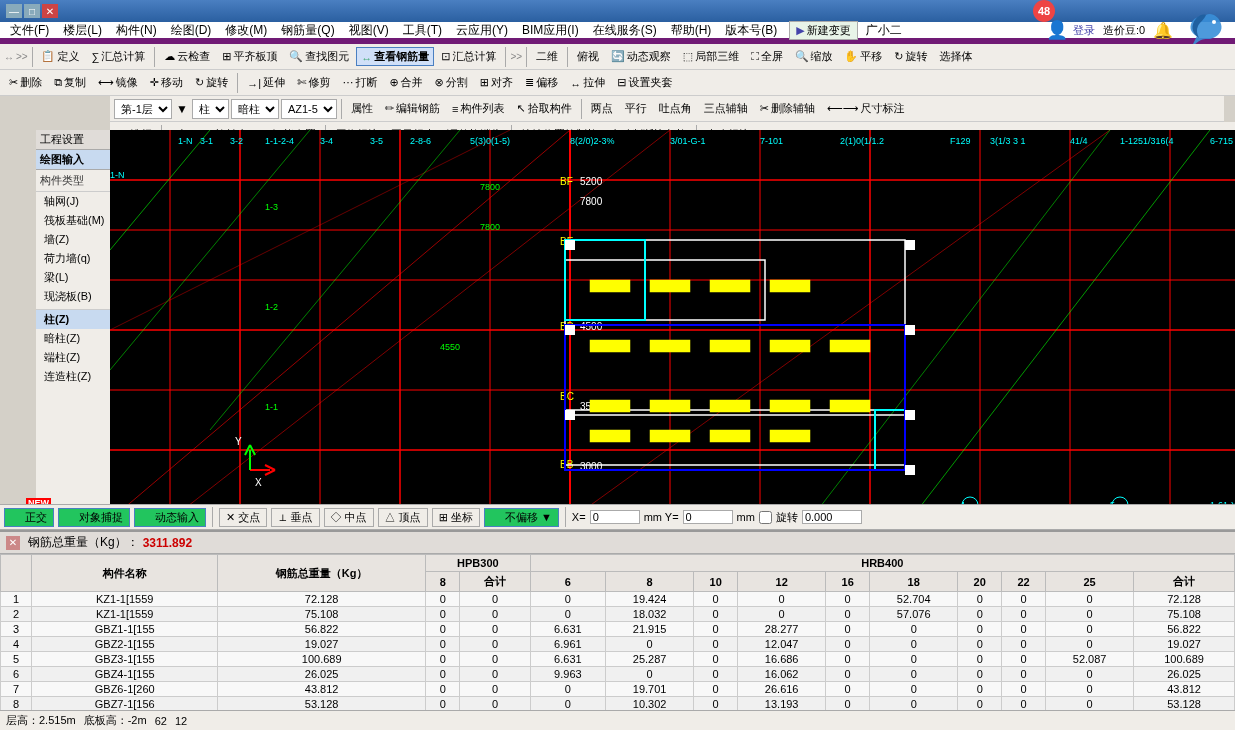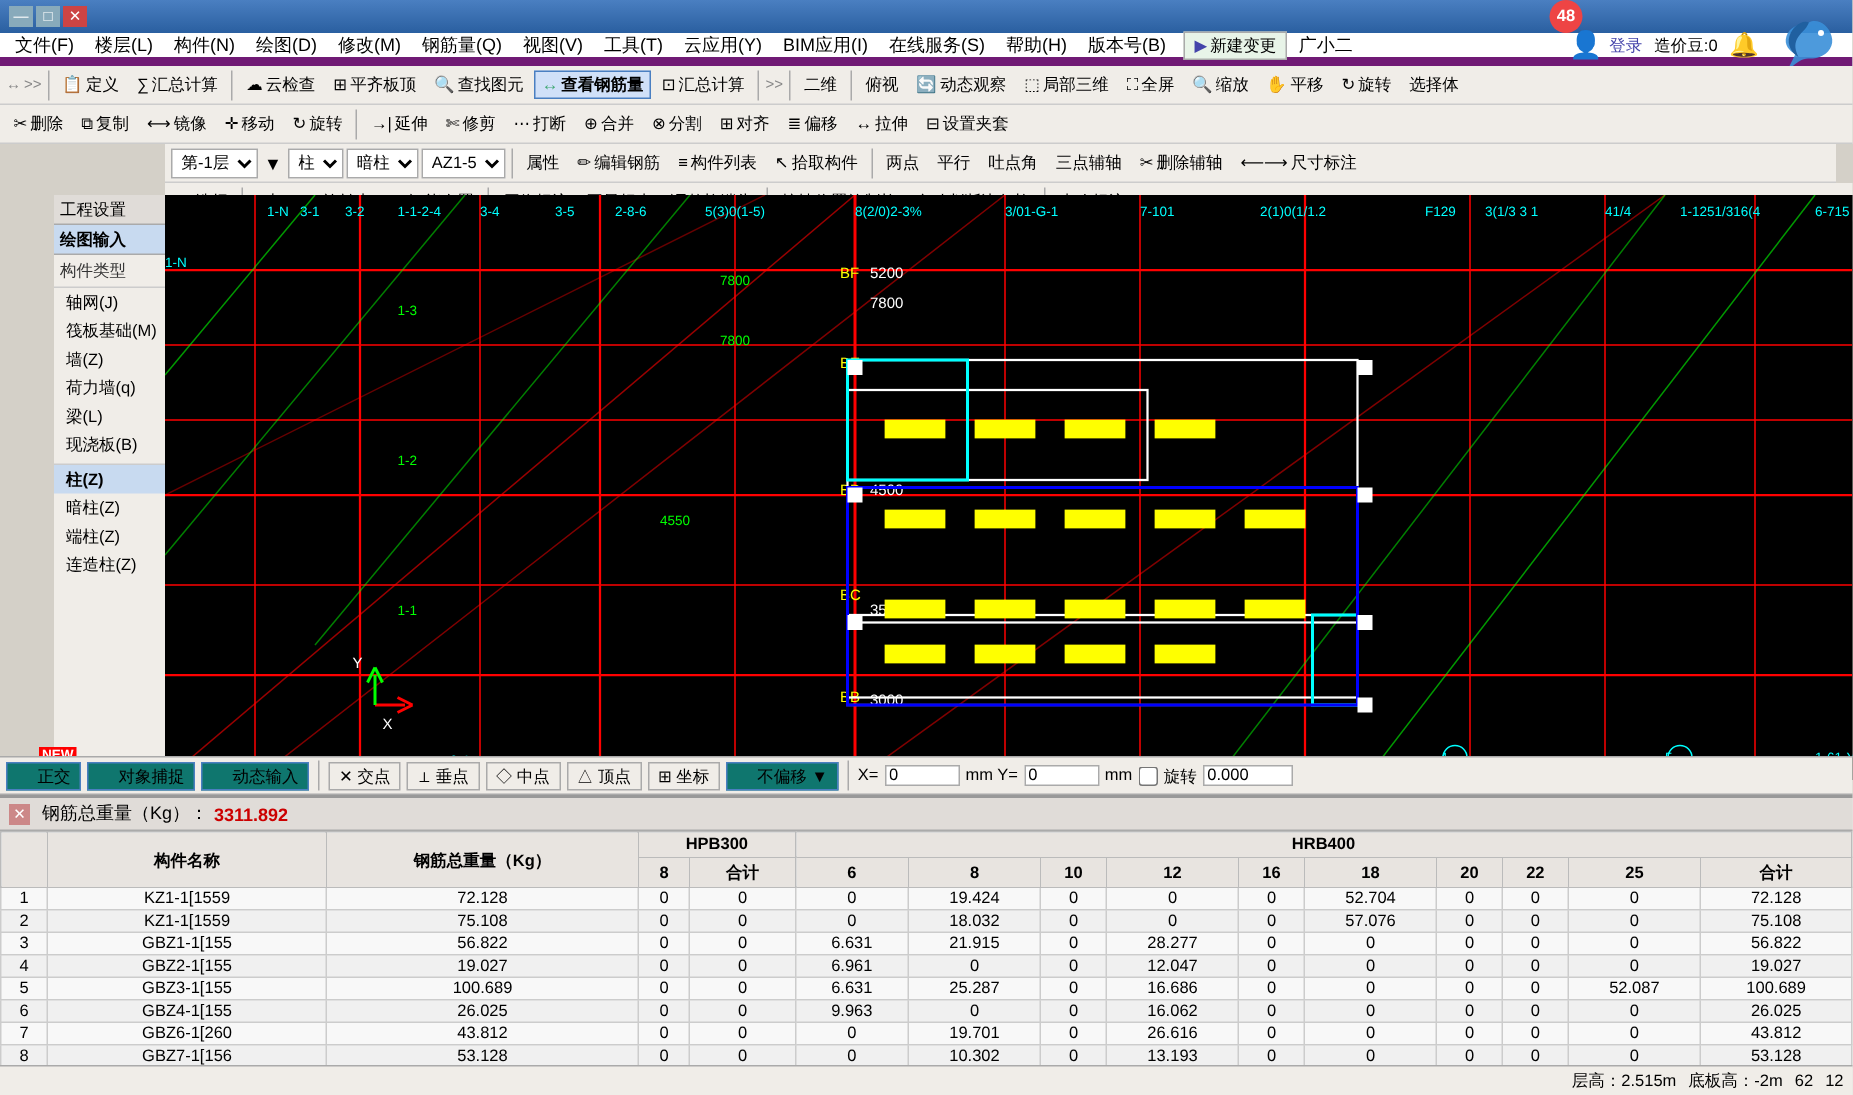--- a/index.html
+++ b/index.html
@@ -117,21 +117,21 @@
       display: flex;
       align-items: center;
       gap: 4px;
       padding: 0 4px;
       font-size: 11px;
     }
     .status-btn {
       padding: 1px 6px; border: 1px solid #aaa; cursor: pointer;
       background: #f0ede8; font-size: 11px; white-space: nowrap;
     }
-    .status-btn.active { background: #0f766e; border-color: #4a7fc1; padding-left: 20px; }
+    .status-btn.active { background: #22c55e; border-color: #4a7fc1; padding-left: 20px; }
     .coord-input { width: 50px; border: 1px solid #aaa; padding: 0 2px; font-size: 11px; }
 
     
     #data-panel {
       position: absolute;
       bottom: 0; left: 0; right: 0;
       height: 200px;
       background: #f8f8f8;
       border-top: 2px solid #999;
     }
@@ -178,21 +178,21 @@
     .th-group { background: #d8d4d0; }
 
     
     #footer {
       position: absolute;
       bottom: 0; left: 0; right: 0;
       height: 20px;
       background: #f0ede8;
       border-top: 1px solid #aaa;
       display: flex; align-items: center;
-      padding: 0 6px; font-size: 11px; gap: 8px; justify-content: flex-end;
+      padding: 0 6px; font-size: 11px; gap: 8px;
     }
 
     
     #badge {
       position: absolute;
       top: 0; right: 180px;
       background: #e44; color: white;
       border-radius: 50%; width: 22px; height: 22px;
       display: flex; align-items: center; justify-content: center;
       font-size: 11px; font-weight: bold;

